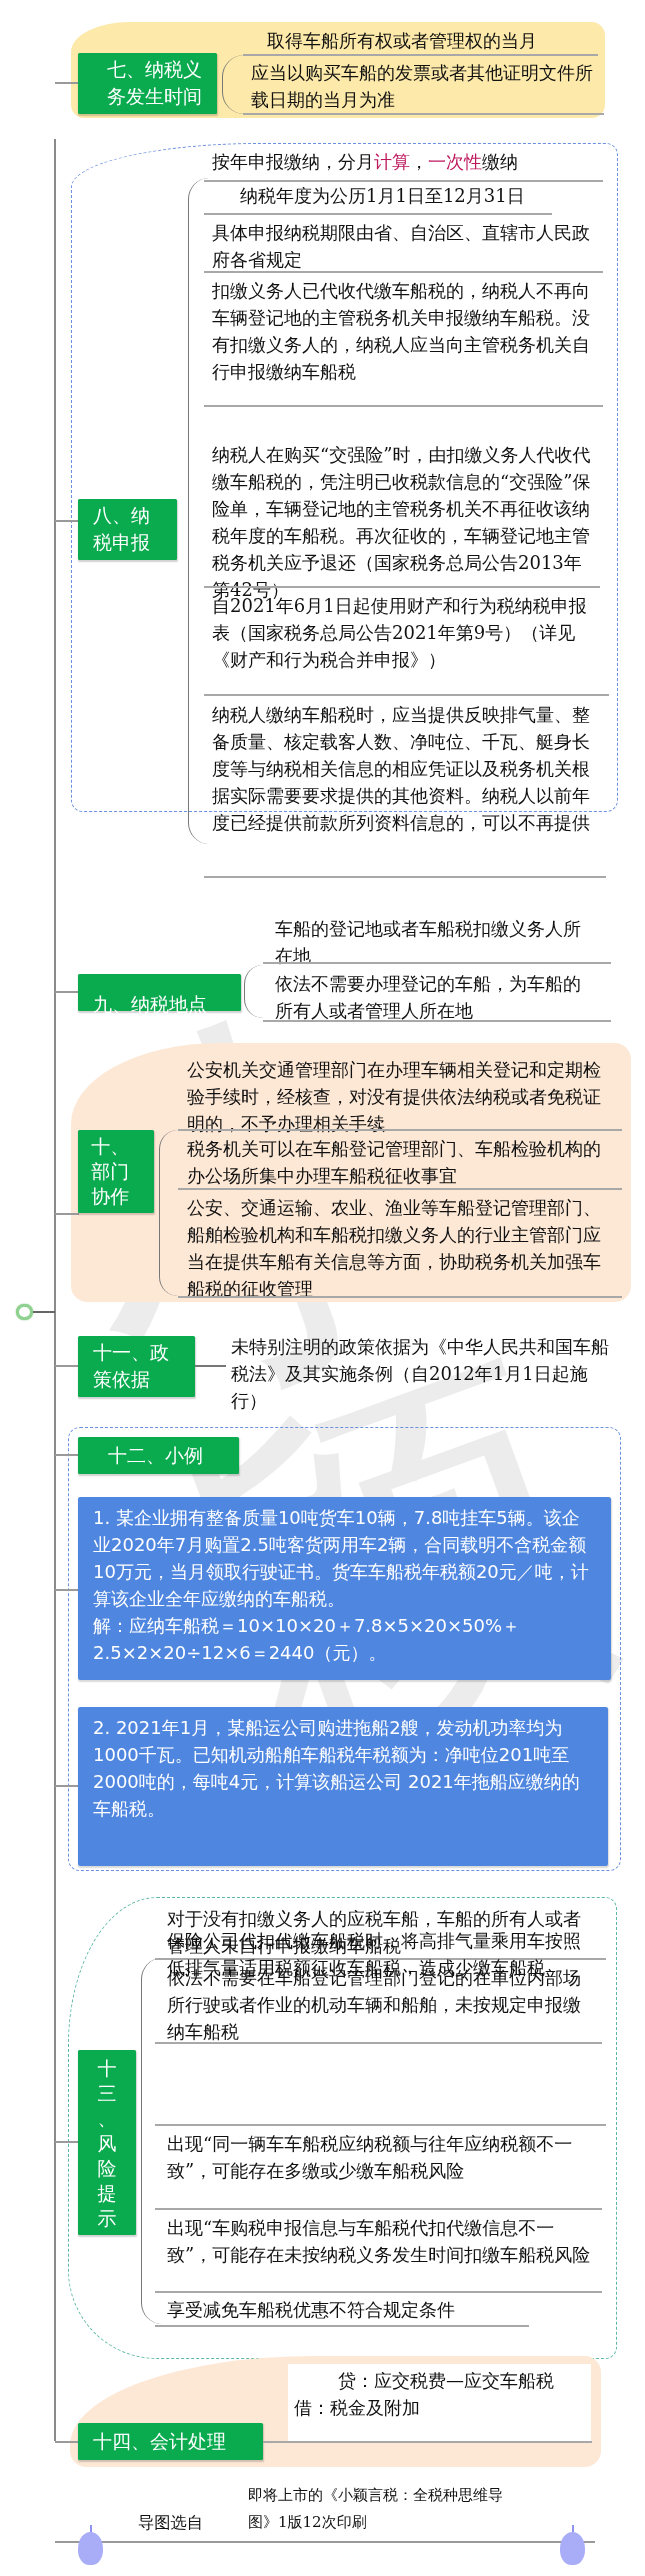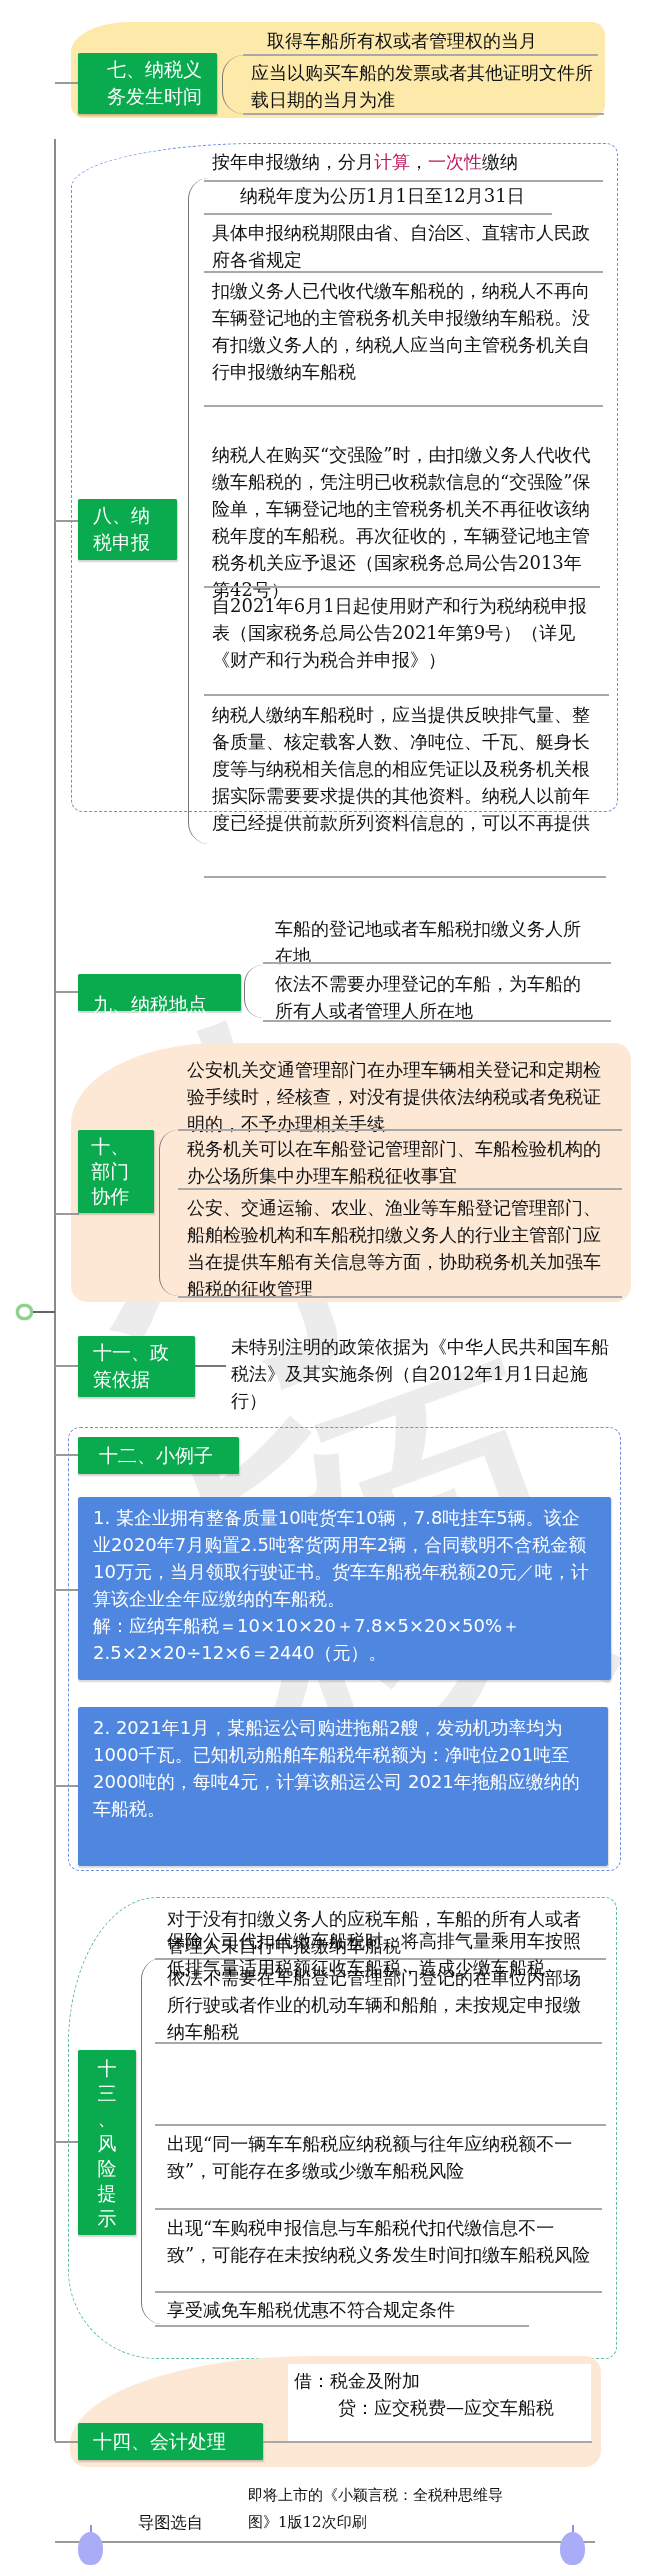--- a/index.html
+++ b/index.html
@@ -102,21 +102,21 @@
 <div class="branch" style="left:55px; top:1365px; width:24px;"></div>
 <div class="node" style="left:78px; top:1336px; width:117px; height:61px; padding:3px 15px; font-size:19px; line-height:27px;">
   <div>十一、政</div>
   <div>策依据</div>
 </div>
 <div class="branch" style="left:195px; top:1365px; width:31px; background:#777;"></div>
 <div class="leaf" style="left:231px; top:1333px; width:385px;">未特别注明的政策依据为《中华人民共和国车船税法》及其实施条例（自2012年1月1日起施行）</div>
 
 <div class="dash-blue" style="left:68px; top:1427px; width:553px; height:444px;"></div>
 <div class="branch" style="left:55px; top:1454px; width:24px;"></div>
-<div class="node" style="left:78px; top:1437px; width:161px; height:37px; padding:3px 21px; font-size:19px;">十二、小例子</div>
+<div class="node" style="left:78px; top:1437px; width:161px; height:37px; padding:3px 30px; font-size:19px;">十二、小例子</div>
 <div class="branch" style="left:55px; top:1589px; width:24px;"></div>
 <div class="ex-box" style="left:78px; top:1497px; width:533px; height:183px;">
   <div>1. 某企业拥有整备质量10吨货车10辆，7.8吨挂车5辆。该企业2020年7月购置2.5吨客货两用车2辆，合同载明不含税金额10万元，当月领取行驶证书。货车车船税年税额20元／吨，计算该企业全年应缴纳的车船税。</div>
   <div>解：应纳车船税＝10×10×20＋7.8×5×20×50%＋2.5×2×20÷12×6＝2440（元）。</div>
 </div>
 <div class="branch" style="left:55px; top:1785px; width:24px;"></div>
 <div class="ex-box" style="left:78px; top:1707px; width:530px; height:159px;">
   <div>2. 2021年1月，某船运公司购进拖船2艘，发动机功率均为1000千瓦。已知机动船舶车船税年税额为：净吨位201吨至2000吨的，每吨4元，计算该船运公司 2021年拖船应缴纳的车船税。</div>
 </div>
 
@@ -142,22 +142,22 @@
 <div class="uline" style="left:155px; top:2208px; width:447px;"></div>
 <div class="leaf" style="left:167px; top:2214px; width:429px;">出现“车购税申报信息与车船税代扣代缴信息不一致”，可能存在未按纳税义务发生时间扣缴车船税风险</div>
 <div class="uline" style="left:155px; top:2291px; width:447px;"></div>
 <div class="leaf" style="left:167px; top:2296px; width:429px;">享受减免车船税优惠不符合规定条件</div>
 <div class="uline" style="left:155px; top:2325px; width:374px;"></div>
 
 <div class="cloud-peach" style="left:70px; top:2356px; width:531px; height:111px; border-top-left-radius:244px 89px;"></div>
 <div class="branch" style="left:55px; top:2441px; width:24px;"></div>
 <div class="node" style="left:78px; top:2423px; width:185px; height:37px; padding:3px 15px; font-size:19px;">十四、会计处理</div>
 <div class="acct" style="left:288px; top:2364px; width:303px; height:77px;">
+  <div style="text-indent:44px;">贷：应交税费—应交车船税</div>
   <div>借：税金及附加</div>
-  <div style="text-indent:44px;">贷：应交税费—应交车船税</div>
 </div>
 <div class="uline" style="left:263px; top:2441px; width:329px;"></div>
 
 <div class="branch" style="left:55px; top:2541px; width:540px;"></div>
 <div class="leaf" style="left:138px; top:2509px; width:89px; font-size:16.3px;">导图选自</div>
 <div class="leaf" style="left:248px; top:2482px; width:259px; font-size:15px;">即将上市的《小颖言税：全税种思维导图》1版12次印刷</div>
 <div class="apple" style="left:78px; top:2532px;"></div>
 <div class="apple" style="left:560px; top:2532px;"></div>
 
 

